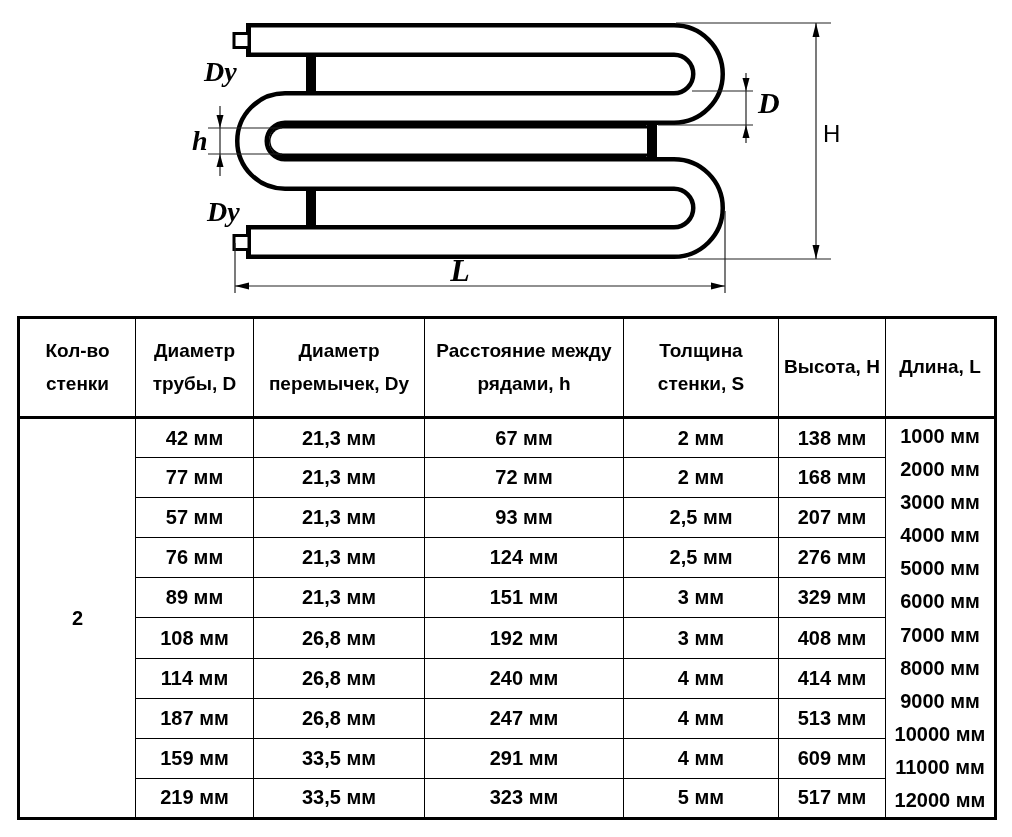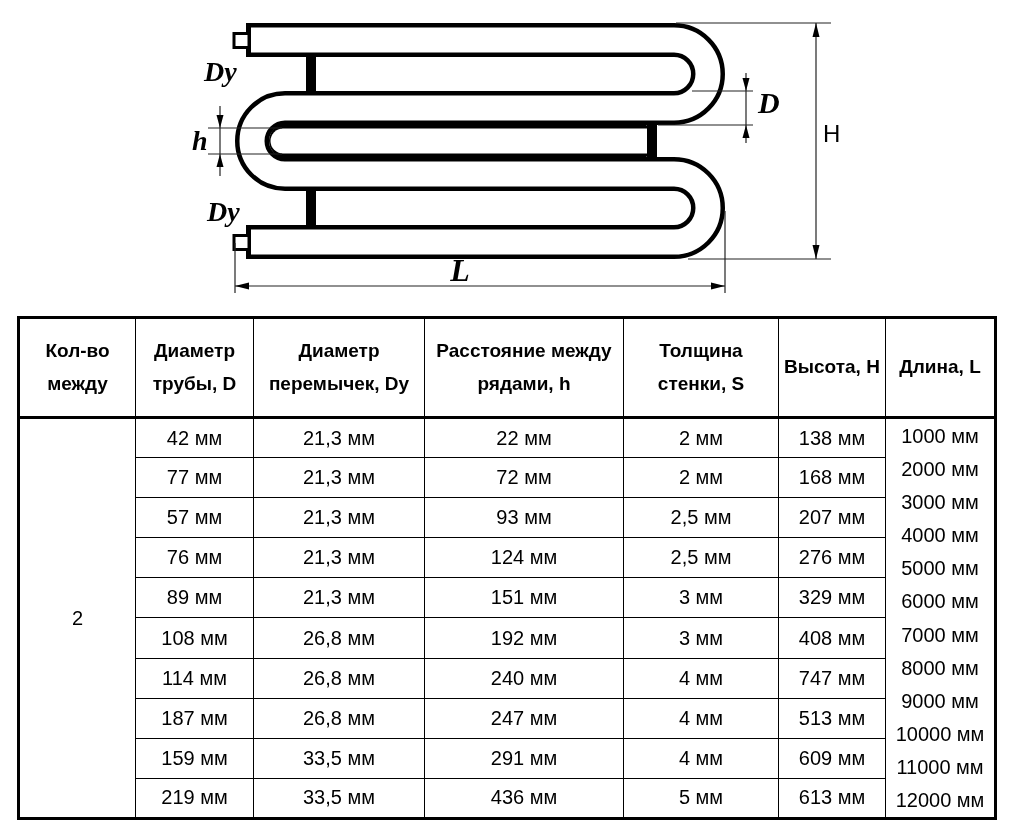--- a/index.html
+++ b/index.html
@@ -40,21 +40,21 @@
     height: 100px;
     font-size: 19px;
     font-weight: bold;
     line-height: 1.72;
     border-bottom: 3px solid #000;
     padding: 0 4px;
   }
   .spec-table tbody td {
     height: 40px;
     font-size: 20px;
-    font-weight: normal;
+    font-weight: bold;
   }
   .rows-count-cell { font-size: 20px; }
   .lengths-cell { padding: 0; }
   .lengths-list {
     display: flex; flex-direction: column;
     justify-content: space-around;
     height: 398px;
   }
   .lengths-list div { font-size: 20px; line-height: 1; }
   text.dim-serif {
@@ -133,35 +133,35 @@
     <col class="c1">
       <col class="c2">
       <col class="c3">
       <col class="c4">
       <col class="c5">
       <col class="c6">
       <col class="c7">
   </colgroup>
   <thead>
     <tr>
-      <th>Кол-во между</th>
+      <th>Кол-во стенки</th>
       <th>Диаметр трубы, D</th>
       <th>Диаметр перемычек, Dy</th>
       <th>Расстояние между рядами, h</th>
       <th>Толщина стенки, S</th>
       <th>Высота, H</th>
       <th>Длина, L</th>
     </tr>
   </thead>
   <tbody>
     <tr>
       <td class="rows-count-cell" rowspan="10">2</td>
       <td>42 мм</td>
       <td>21,3 мм</td>
-      <td>22 мм</td>
+      <td>67 мм</td>
       <td>2 мм</td>
       <td>138 мм</td>
       <td class="lengths-cell" rowspan="10">
         <div class="lengths-list">
           <div>1000 мм</div>
           <div>2000 мм</div>
           <div>3000 мм</div>
           <div>4000 мм</div>
           <div>5000 мм</div>
           <div>6000 мм</div>
@@ -207,37 +207,37 @@
       <td>26,8 мм</td>
       <td>192 мм</td>
       <td>3 мм</td>
       <td>408 мм</td>
     </tr>
     <tr>
       <td>114 мм</td>
       <td>26,8 мм</td>
       <td>240 мм</td>
       <td>4 мм</td>
-      <td>747 мм</td>
+      <td>414 мм</td>
     </tr>
     <tr>
       <td>187 мм</td>
       <td>26,8 мм</td>
       <td>247 мм</td>
       <td>4 мм</td>
       <td>513 мм</td>
     </tr>
     <tr>
       <td>159 мм</td>
       <td>33,5 мм</td>
       <td>291 мм</td>
       <td>4 мм</td>
       <td>609 мм</td>
     </tr>
     <tr>
       <td>219 мм</td>
       <td>33,5 мм</td>
-      <td>436 мм</td>
+      <td>323 мм</td>
       <td>5 мм</td>
-      <td>613 мм</td>
+      <td>517 мм</td>
     </tr>
   </tbody>
 </table>
 
 </body></html>

